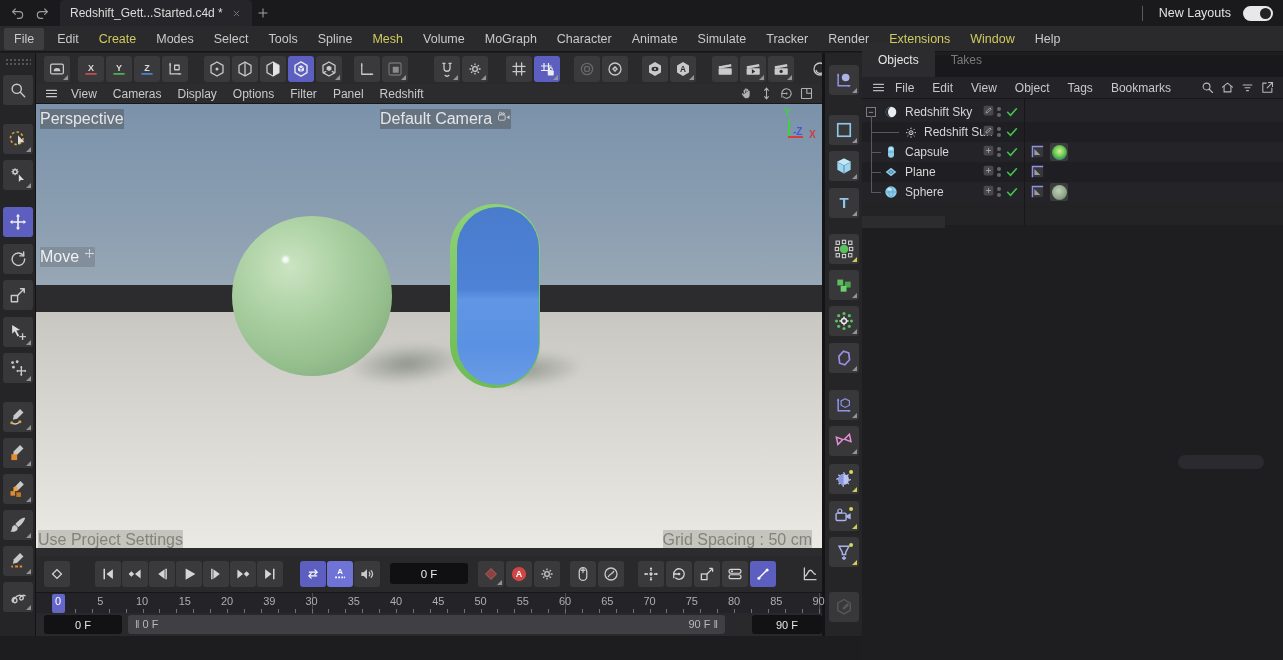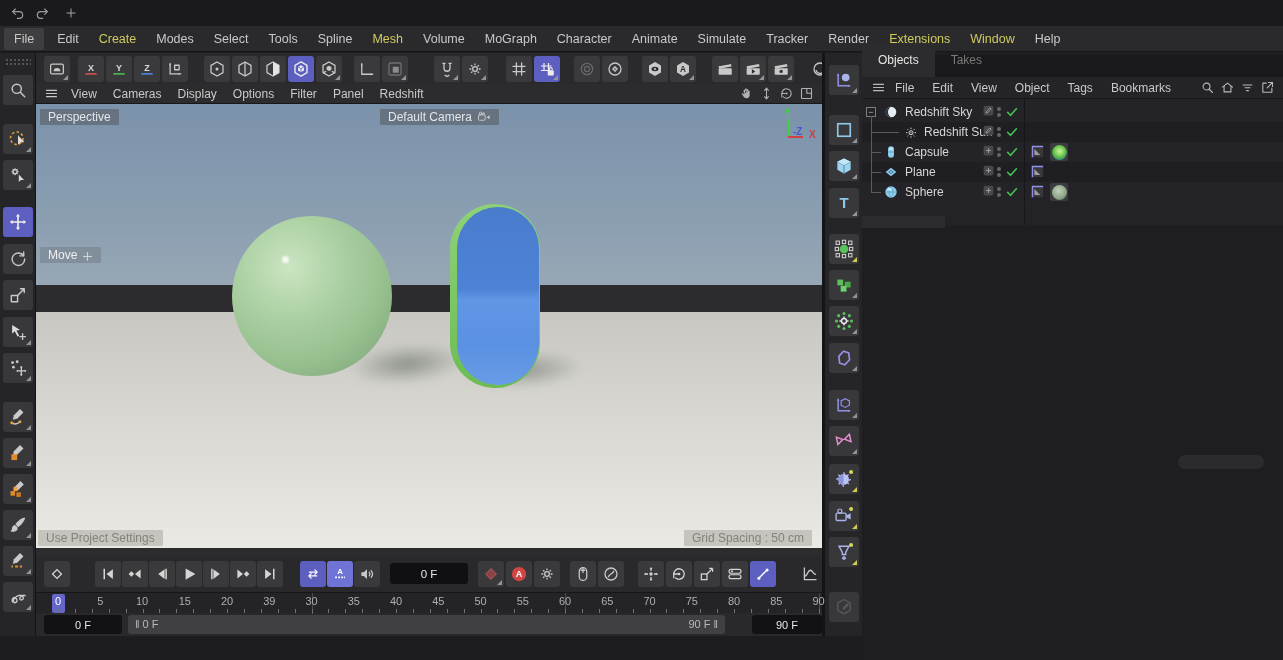--- a/index.html
+++ b/index.html
@@ -51,21 +51,21 @@
 .vp-canvas{position:relative;width:786px;height:452px;overflow:hidden}
 .sky{position:absolute;left:0;top:0;width:786px;height:181px;background:linear-gradient(180deg,#7b92ab 0%,#8da0b2 70%,#98a7b5 100%)}
 .horizon-band{position:absolute;left:0;top:181px;width:786px;height:27px;background:#2c2c2e}
 .floor{position:absolute;left:0;top:208px;width:786px;height:236px;background:linear-gradient(180deg,#c8c7c2 0%,#d8d7d2 45%,#eae9e4 100%)}
 .vp-bottom-strip{position:absolute;left:0;bottom:0;width:786px;height:8px;background:#2c2c2e}
 .shadow{position:absolute;border-radius:50%;filter:blur(4px)}
 .sphere{position:absolute;left:196px;top:112px;width:160px;height:160px;border-radius:50%;background:radial-gradient(circle at 36% 32%,#cbe4c2 0%,#abd0a2 35%,#96bf8e 65%,#80a77b 90%,#789d74 100%)}
 .sphere .spec{position:absolute;left:31%;top:25%;width:7px;height:7px;border-radius:50%;background:rgba(255,255,255,.85);filter:blur(1px)}
 .capsule-green{position:absolute;left:414px;top:100px;width:90px;height:184px;border-radius:45px;background:linear-gradient(180deg,#8ed276 0%,#6cbc54 100%)}
 .capsule-blue{position:absolute;left:421px;top:103px;width:82px;height:178px;border-radius:41px;background:linear-gradient(180deg,#4a7ccc 0%,#4d82d6 46%,#6196e5 52%,#5b91e2 78%,#699ce7 100%)}
-.chip{position:absolute;padding:1px 8px;font-size:12px;border-radius:1px;white-space:nowrap;display:flex;align-items:flex-end;gap:5px}
+.chip{position:absolute;padding:1px 0;font-size:16px;border-radius:1px;white-space:nowrap;display:flex;align-items:flex-start;gap:5px}
 .chip.view{background:rgba(96,106,118,.8);color:#e3e6ea}
 .chip.floorlbl{background:rgba(168,168,160,.55);color:#83837b}
 .gizmo{position:absolute;left:742px;top:6px;width:44px;height:36px;font-size:10px;font-weight:bold}
 .gizmo .yl{position:absolute;left:6px;top:-3px;color:#3ed23e}
 .gizmo .vline{position:absolute;left:10px;top:9px;width:2px;height:17px;background:#3ed23e}
 .gizmo .hline{position:absolute;left:10px;top:26px;width:15px;height:2px;background:#d24040}
 .gizmo .zl{position:absolute;left:15px;top:16px;color:#4958d8}
 .gizmo .xl{position:absolute;left:31px;top:19px;color:#c84040}
 
 .right-panel{left:862px;top:52px;width:421px;height:608px;background:#1e1e21}
@@ -133,25 +133,40 @@
             <path d="M4 10h10a5 5 0 0 1 0 10h-3" stroke="#c9c9c9" stroke-width="1.7" fill="none" stroke-linecap="round" stroke-linejoin="round"></path>
           </svg>
         </span>
       <span class="hbtn" id="icoRedo">
           <svg viewBox="0 0 24 24" width="16" height="16">
             <path d="M16 6l4 4-4 4" stroke="#c9c9c9" stroke-width="1.7" fill="none" stroke-linecap="round" stroke-linejoin="round"></path>
             <path d="M20 10H10a5 5 0 0 0 0 10h3" stroke="#c9c9c9" stroke-width="1.7" fill="none" stroke-linecap="round" stroke-linejoin="round"></path>
           </svg>
         </span>
     </div>
+    <div class="doc-tab">
+      <span>Redshift_Gett...Started.c4d *</span>
+      <span class="x" id="icoClose">
+          <svg viewBox="0 0 24 24" width="11" height="11">
+            <path d="M7 7l10 10M17 7L7 17" stroke="#c9c9c9" stroke-width="1.7" fill="none" stroke-linecap="round" stroke-linejoin="round"></path>
+          </svg>
+        </span>
+    </div>
     <span class="add-tab" id="icoAddTab">
         <svg viewBox="0 0 24 24" width="14" height="14">
           <path d="M12 5v14M5 12h14" stroke="#c9c9c9" stroke-width="1.7" fill="none" stroke-linecap="round" stroke-linejoin="round"></path>
         </svg>
       </span>
+    <div class="nl-wrap">
+      <span class="nl-div"></span>
+      <span class="nl-label">New Layouts</span>
+      <span class="toggle">
+          <span class="knob"></span>
+        </span>
+    </div>
   </div>
 
   <div class="abs menubar" id="mainMenu">
       <div class="mitem boxed">File</div>
       <div class="mitem">Edit</div>
       <div class="mitem accent">Create</div>
       <div class="mitem">Modes</div>
       <div class="mitem">Select</div>
       <div class="mitem">Tools</div>
       <div class="mitem">Spline</div>

